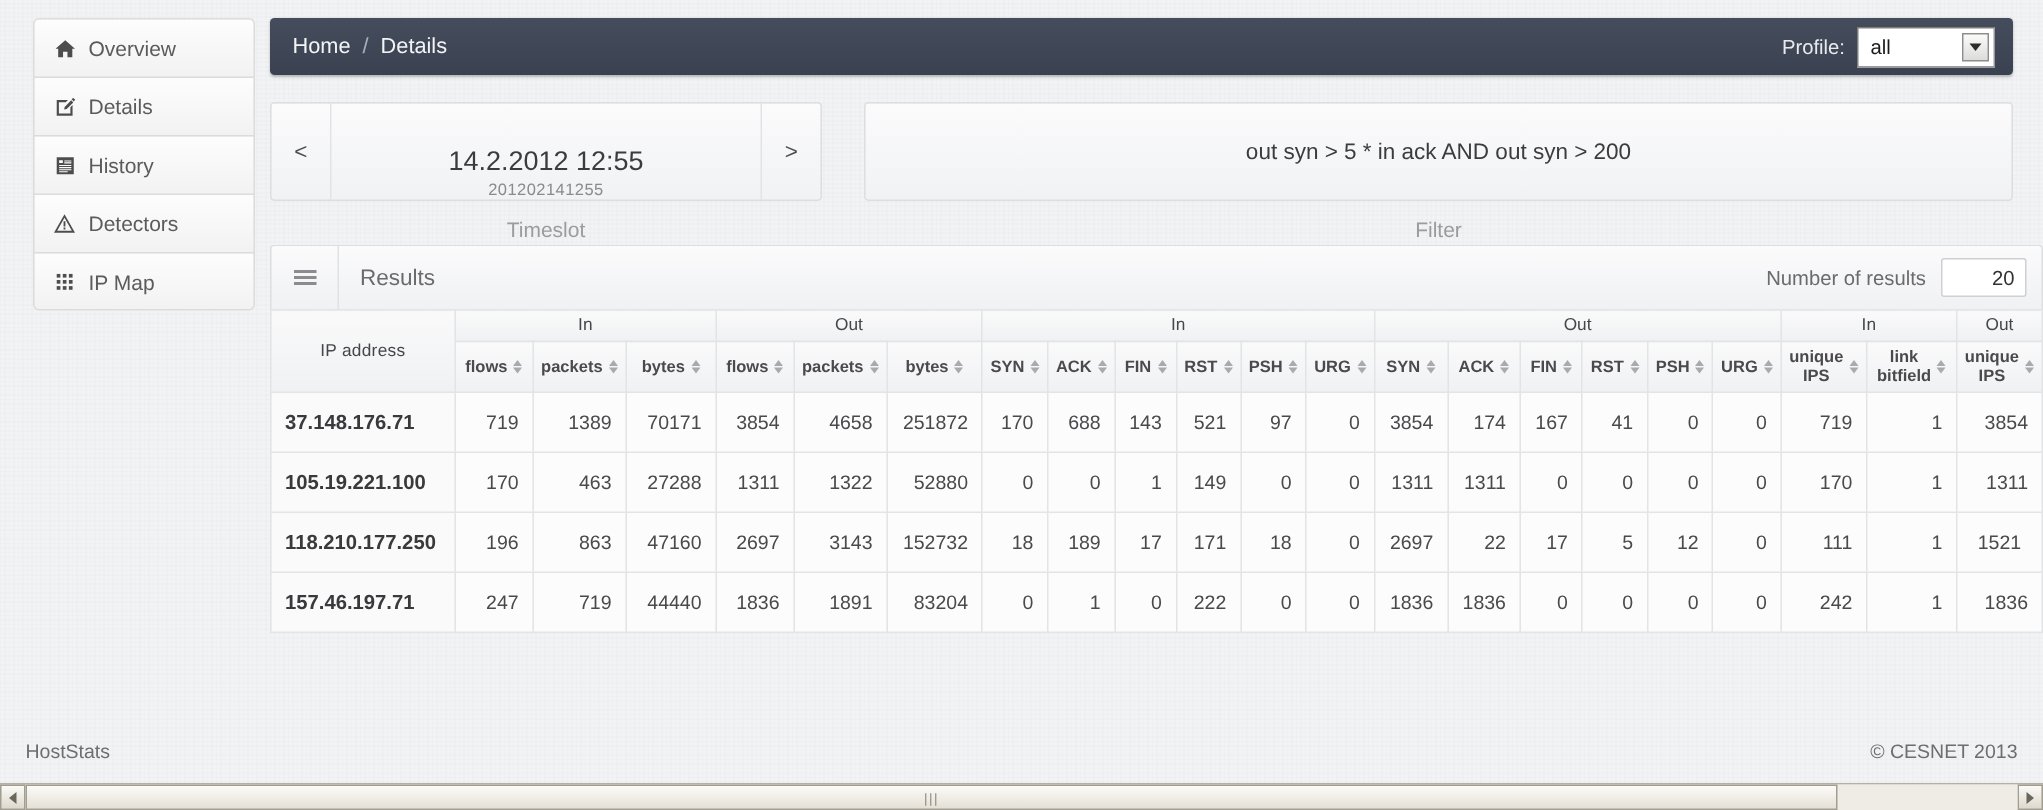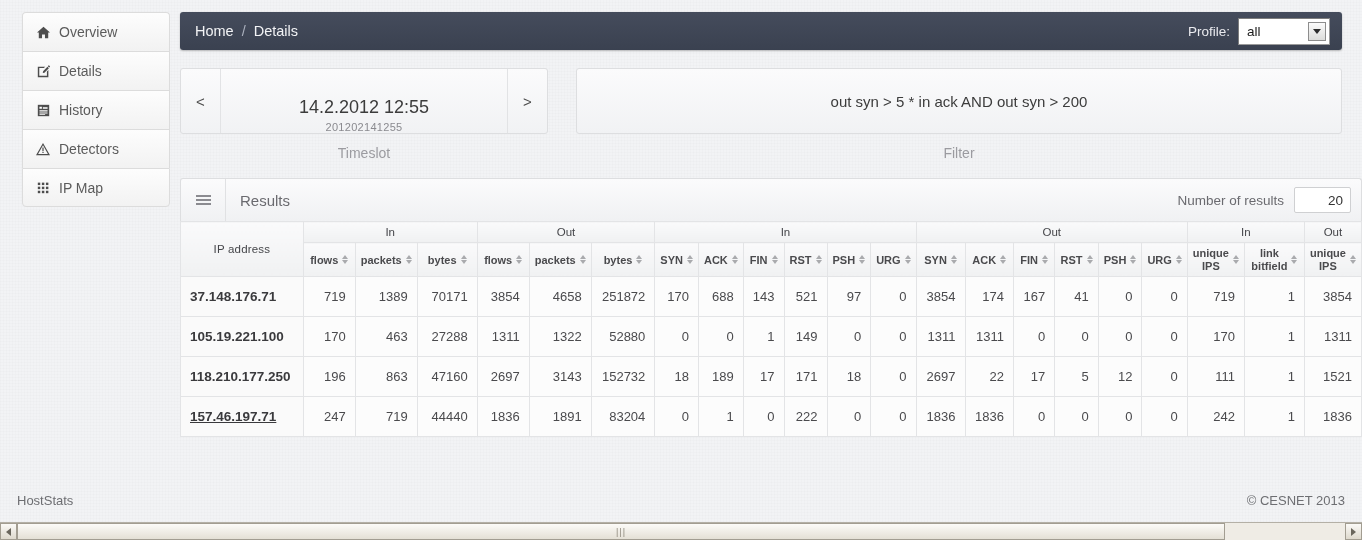--- a/index.html
+++ b/index.html
@@ -93,21 +93,21 @@
   }
   .ts-arrow.right { border-right: none; border-left: 1px solid #e2e3e5; }
   .ts-center { flex: 1; display: flex; flex-direction: column; align-items: center; justify-content: flex-end; }
   .ts-main { font-size: 18px; color: #3c3c3c; }
   .ts-sub { font-size: 11px; color: #8a8a8f; margin-top: 3px; letter-spacing: .3px; }
   #filter-panel { left: 576px; top: 68px; width: 766px; }
   .filter-text { flex: 1; display: flex; align-items: center; justify-content: center; font-size: 15px; color: #3c3c3c; }
 
   
   #results-card {
-    position: absolute; left: 180px; top: 178px; width: 1182px;
+    position: absolute; left: 180px; top: 163px; width: 1182px;
   }
   .results-bar {
     height: 43px;
     background: linear-gradient(to bottom, #fbfbfc 0%, #f0f1f3 100%);
     border: 1px solid #dddee0; border-bottom: none;
     border-radius: 3px 3px 0 0;
     display: flex; align-items: center;
   }
   .burger {
     width: 45px; height: 100%; display: flex; align-items: center; justify-content: center;
@@ -530,24 +530,24 @@
               <td style="width: 41px;">18</td>
               <td style="width: 40px;">0</td>
               <td style="width: 50px;">2697</td>
               <td style="width: 49px;">22</td>
               <td style="width: 42px;">17</td>
               <td style="width: 44px;">5</td>
               <td style="width: 42px;">12</td>
               <td style="width: 42px;">0</td>
               <td style="width: 56px;">111</td>
               <td style="width: 63px;">1</td>
-              <td style="width: 56px;">1521</td>
+              <td style="width: 56px; text-align: center;">1521</td>
             </tr>
             <tr>
-              <td class="ipcell" style="width: 126px; text-decoration: underline;">157.46.197.71</td>
+              <td class="ipcell" style="width: 126px;">157.46.197.71</td>
               <td style="width: 55px;">247</td>
               <td style="width: 61px;">719</td>
               <td style="width: 65px;">44440</td>
               <td style="width: 55px;">1836</td>
               <td style="width: 61px;">1891</td>
               <td style="width: 65px;">83204</td>
               <td style="width: 38px;">0</td>
               <td style="width: 42px;">1</td>
               <td style="width: 38px;">0</td>
               <td style="width: 40px;">222</td>

